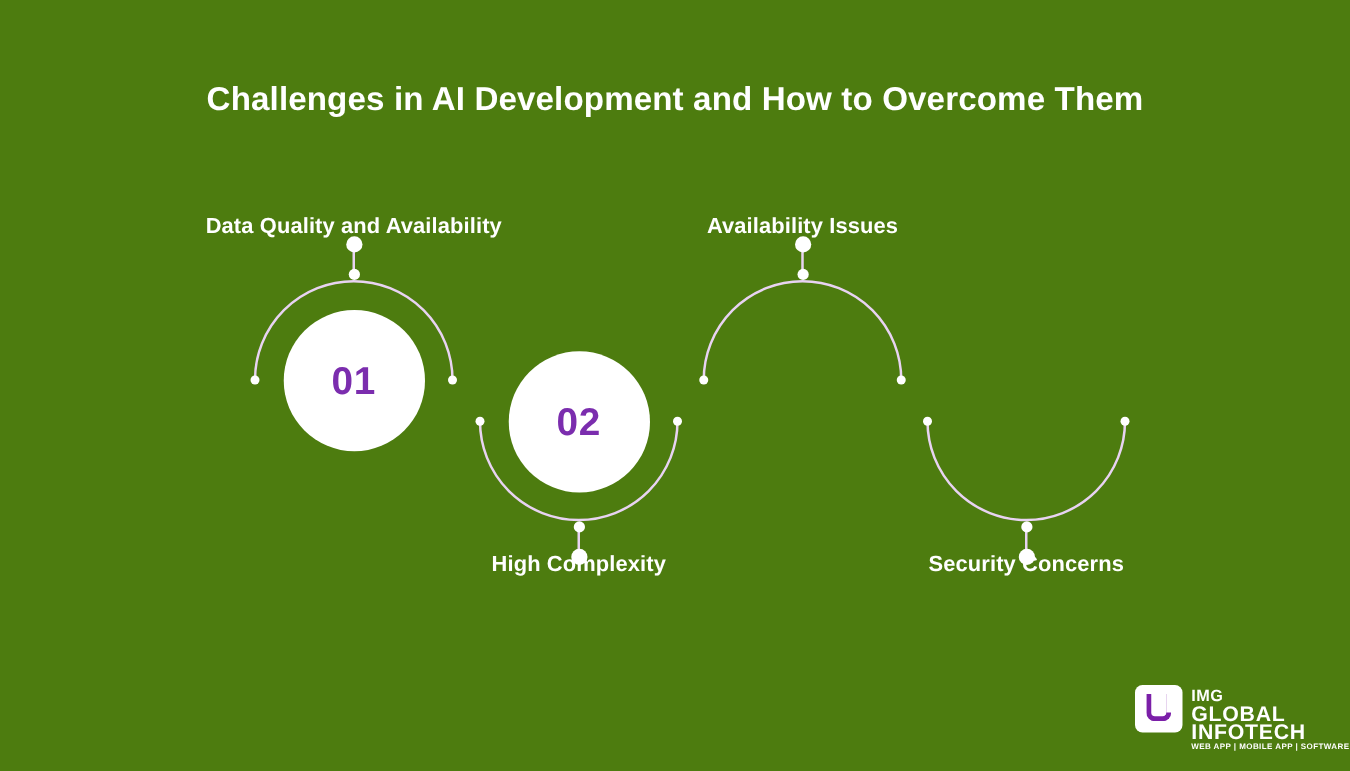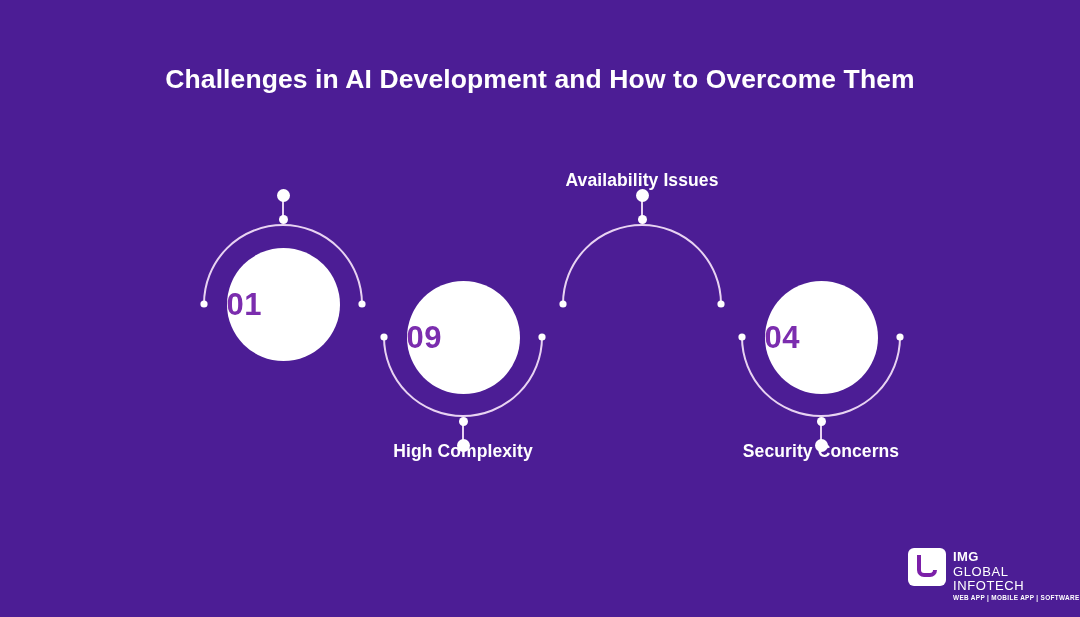--- a/index.html
+++ b/index.html
@@ -11,21 +11,21 @@
     height: 617px;
     overflow: hidden;
     font-family: "Liberation Sans", sans-serif;
     background: #7B1FA8;
   }
 
   #slide {
     position: relative;
     width: 1080px;
     height: 617px;
-    background: #4c1d95;
+    background: #4d7c0f;
   }
 
   
   #title {
     position: absolute;
     top: 64px;
     left: 0;
     width: 1080px;
     text-align: center;
     color: #FFFFFF;
@@ -80,20 +80,21 @@
     left: 50%;
     top: 50%;
     width: 113px;
     height: 113px;
     margin-left: -56.5px;
     margin-top: -56.5px;
     border-radius: 50%;
     background: #FFFFFF;
     display: flex;
     align-items: center;
+    justify-content: center;
   }
   .disc-num {
     color: #7B2DAE;
     font-size: 31px;
     font-weight: bold;
     letter-spacing: 0.5px;
     line-height: 1;
   }
 
   
@@ -181,22 +182,22 @@
   }
   #logo-name {
     color: #FFFFFF;
     font-size: 13px;
     font-weight: bold;
     letter-spacing: 0.4px;
     line-height: 16px;
   }
   #logo-sub {
     color: #FFFFFF;
-    font-size: 13px;
-    font-weight: normal;
+    font-size: 17px;
+    font-weight: bold;
     letter-spacing: 0.6px;
     line-height: 14px;
   }
   #logo-tagline {
     color: #FFFFFF;
     font-size: 6.4px;
     font-weight: bold;
     letter-spacing: 0.35px;
     line-height: 9px;
   }
@@ -204,20 +205,21 @@
 </head>
 <body>
 
 <div id="slide">
 
   <div id="title">Challenges in AI Development and How to Overcome Them</div>
 
   <div id="steps">
 
     <div class="step up" data-pos="0">
+      <div class="label">Data Quality and Availability</div>
       <div class="node">
         <svg class="arc-svg" viewBox="0 0 174 174">
           <path d="M 8 87 A 79 79 0 0 1 166 87" fill="none" stroke="#E8D3F2" stroke-width="2"></path>
           <circle cx="8" cy="87" r="3.6" fill="#FFFFFF"></circle>
           <circle cx="166" cy="87" r="3.6" fill="#FFFFFF"></circle>
         </svg>
         <div class="stem"></div>
         <div class="dot inner"></div>
         <div class="dot outer"></div>
         <div class="disc">
@@ -231,21 +233,21 @@
       <div class="node">
         <svg class="arc-svg" viewBox="0 0 174 174">
           <path d="M 8 87 A 79 79 0 0 0 166 87" fill="none" stroke="#E8D3F2" stroke-width="2"></path>
           <circle cx="8" cy="87" r="3.6" fill="#FFFFFF"></circle>
           <circle cx="166" cy="87" r="3.6" fill="#FFFFFF"></circle>
         </svg>
         <div class="stem"></div>
         <div class="dot inner"></div>
         <div class="dot outer"></div>
         <div class="disc">
-          <span class="disc-num">09</span>
+          <span class="disc-num">02</span>
         </div>
       </div>
     </div>
 
     <div class="step up" data-pos="2">
       <div class="label">Availability Issues</div>
       <div class="node">
         <svg class="arc-svg" viewBox="0 0 174 174">
           <path d="M 8 87 A 79 79 0 0 1 166 87" fill="none" stroke="#E8D3F2" stroke-width="2"></path>
           <circle cx="8" cy="87" r="3.6" fill="#FFFFFF"></circle>
@@ -261,23 +263,20 @@
       <div class="label">Security Concerns</div>
       <div class="node">
         <svg class="arc-svg" viewBox="0 0 174 174">
           <path d="M 8 87 A 79 79 0 0 0 166 87" fill="none" stroke="#E8D3F2" stroke-width="2"></path>
           <circle cx="8" cy="87" r="3.6" fill="#FFFFFF"></circle>
           <circle cx="166" cy="87" r="3.6" fill="#FFFFFF"></circle>
         </svg>
         <div class="stem"></div>
         <div class="dot inner"></div>
         <div class="dot outer"></div>
-        <div class="disc">
-          <span class="disc-num">04</span>
-        </div>
       </div>
     </div>
 
   </div>
 
   <div id="logo">
     <div id="logo-mark">
       <span class="mark-bar"></span>
     </div>
     <div id="logo-text">

